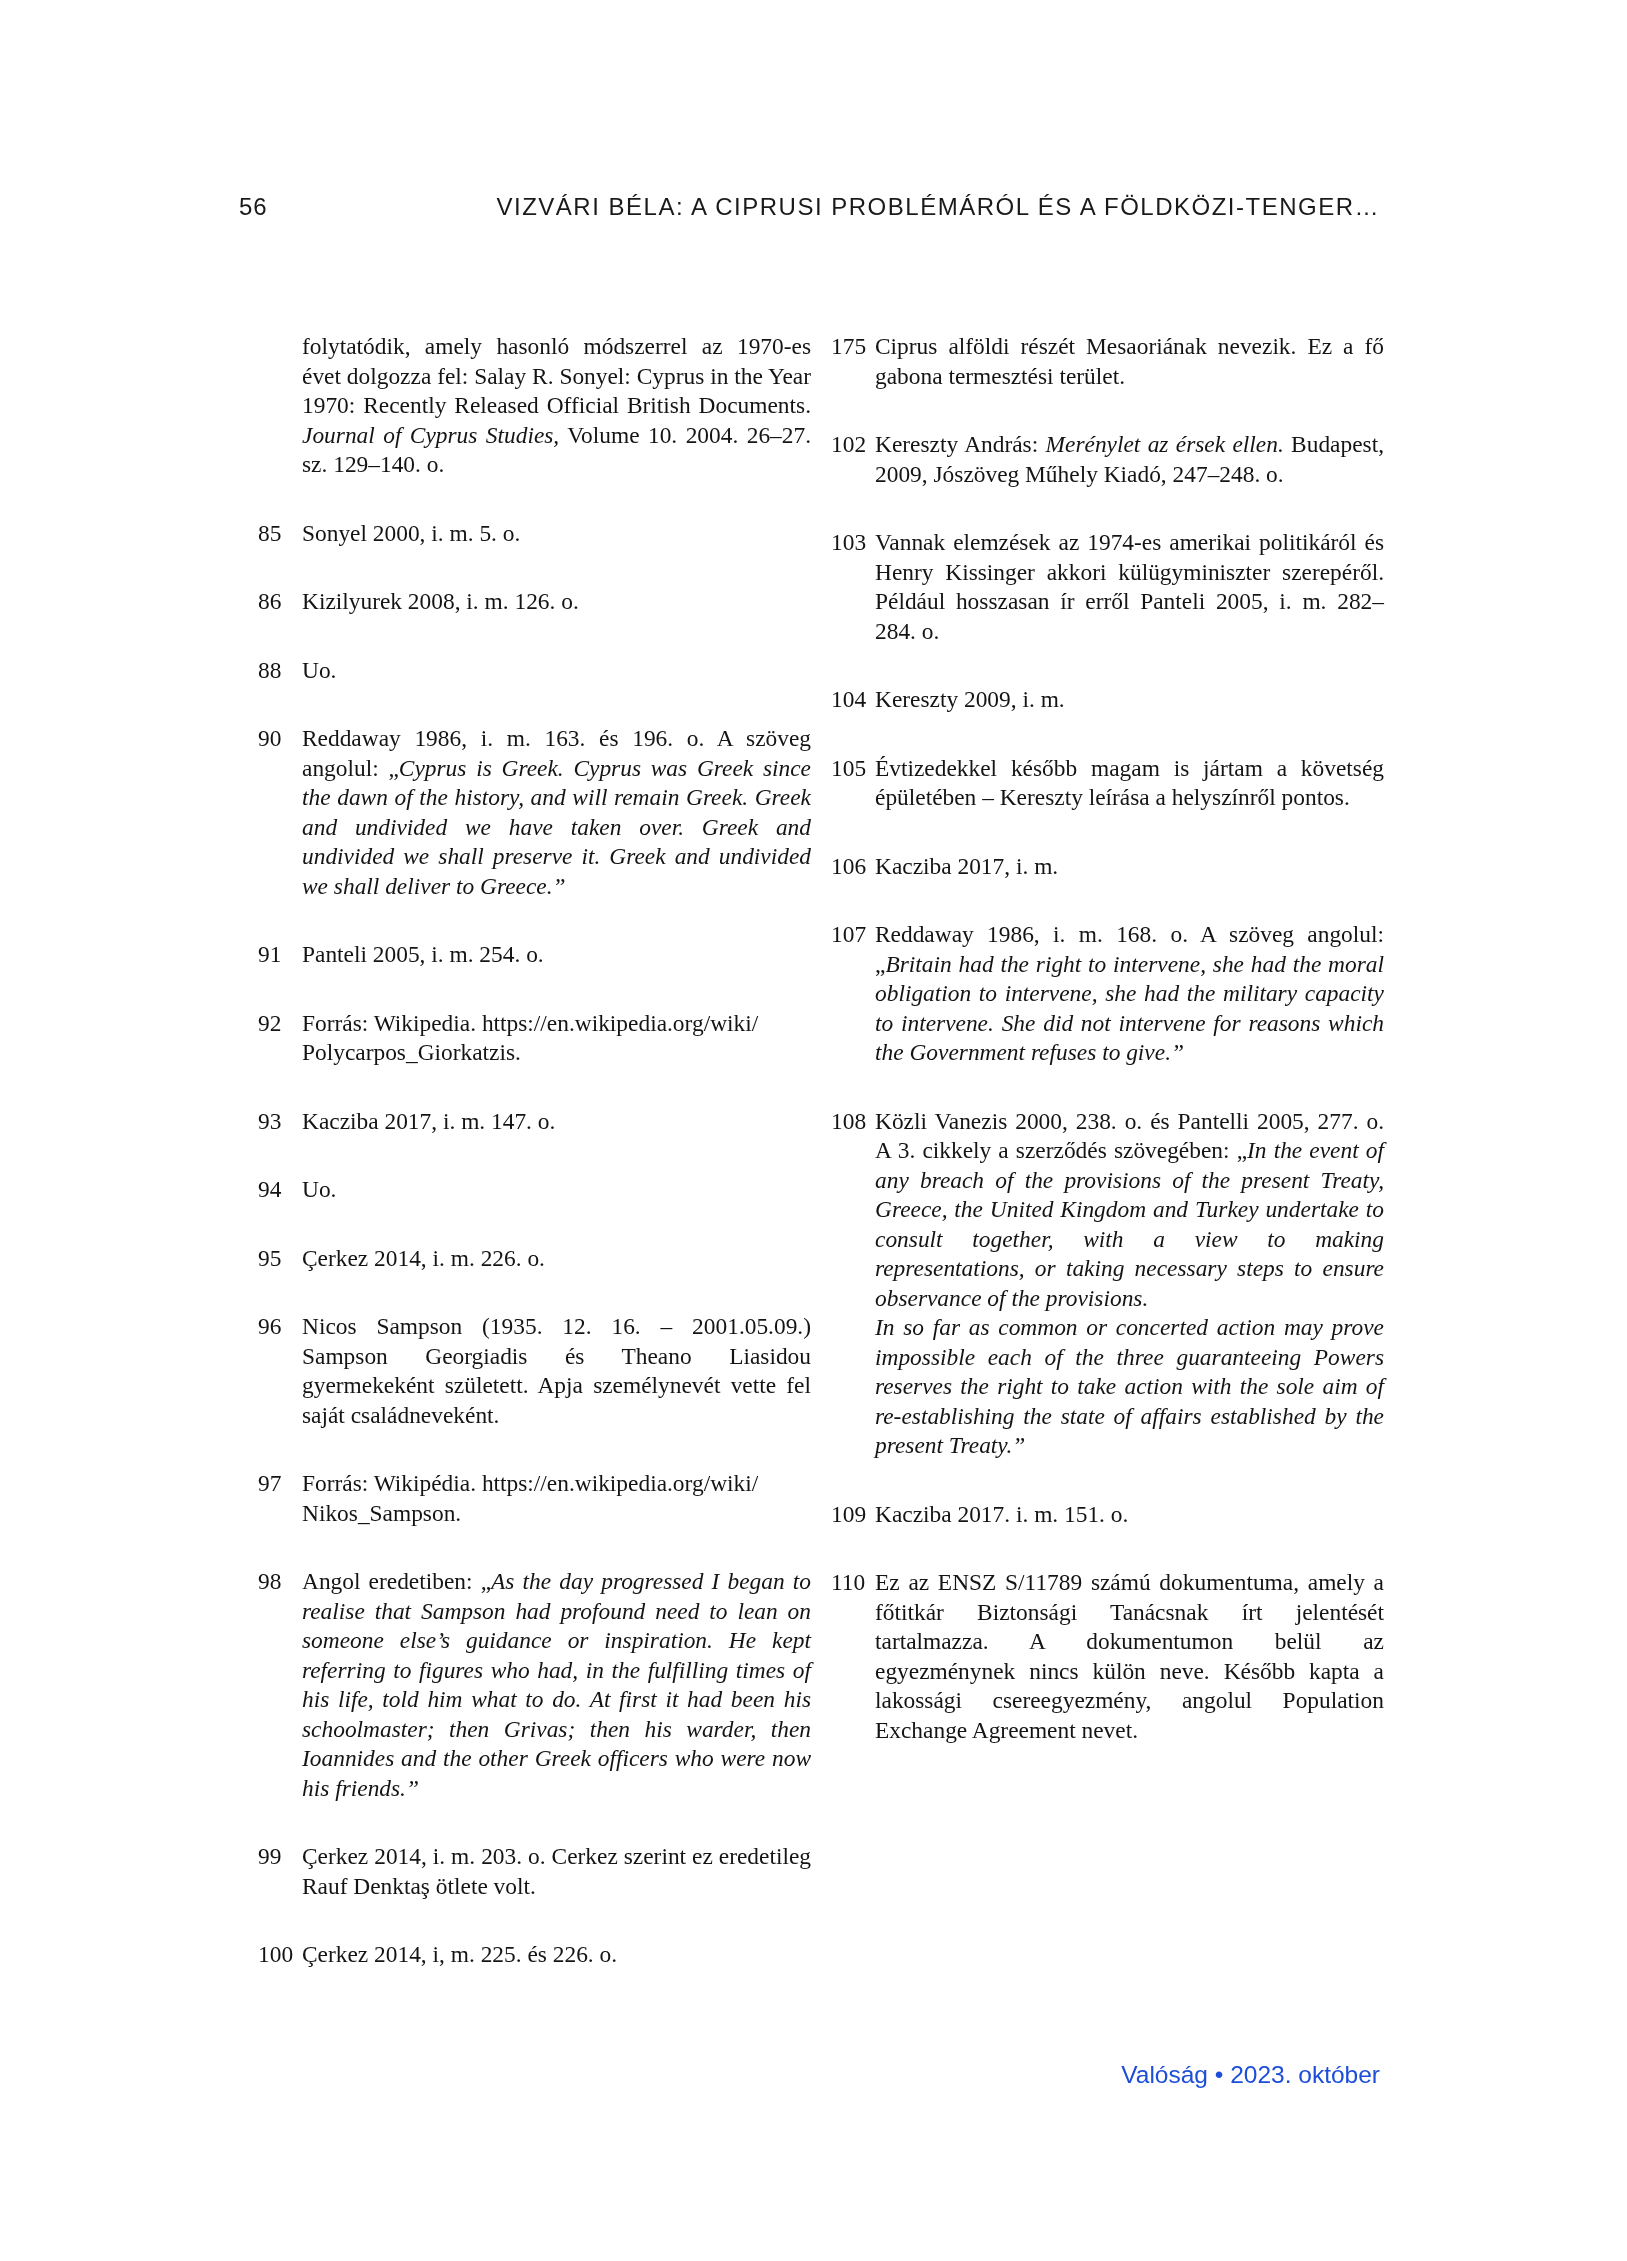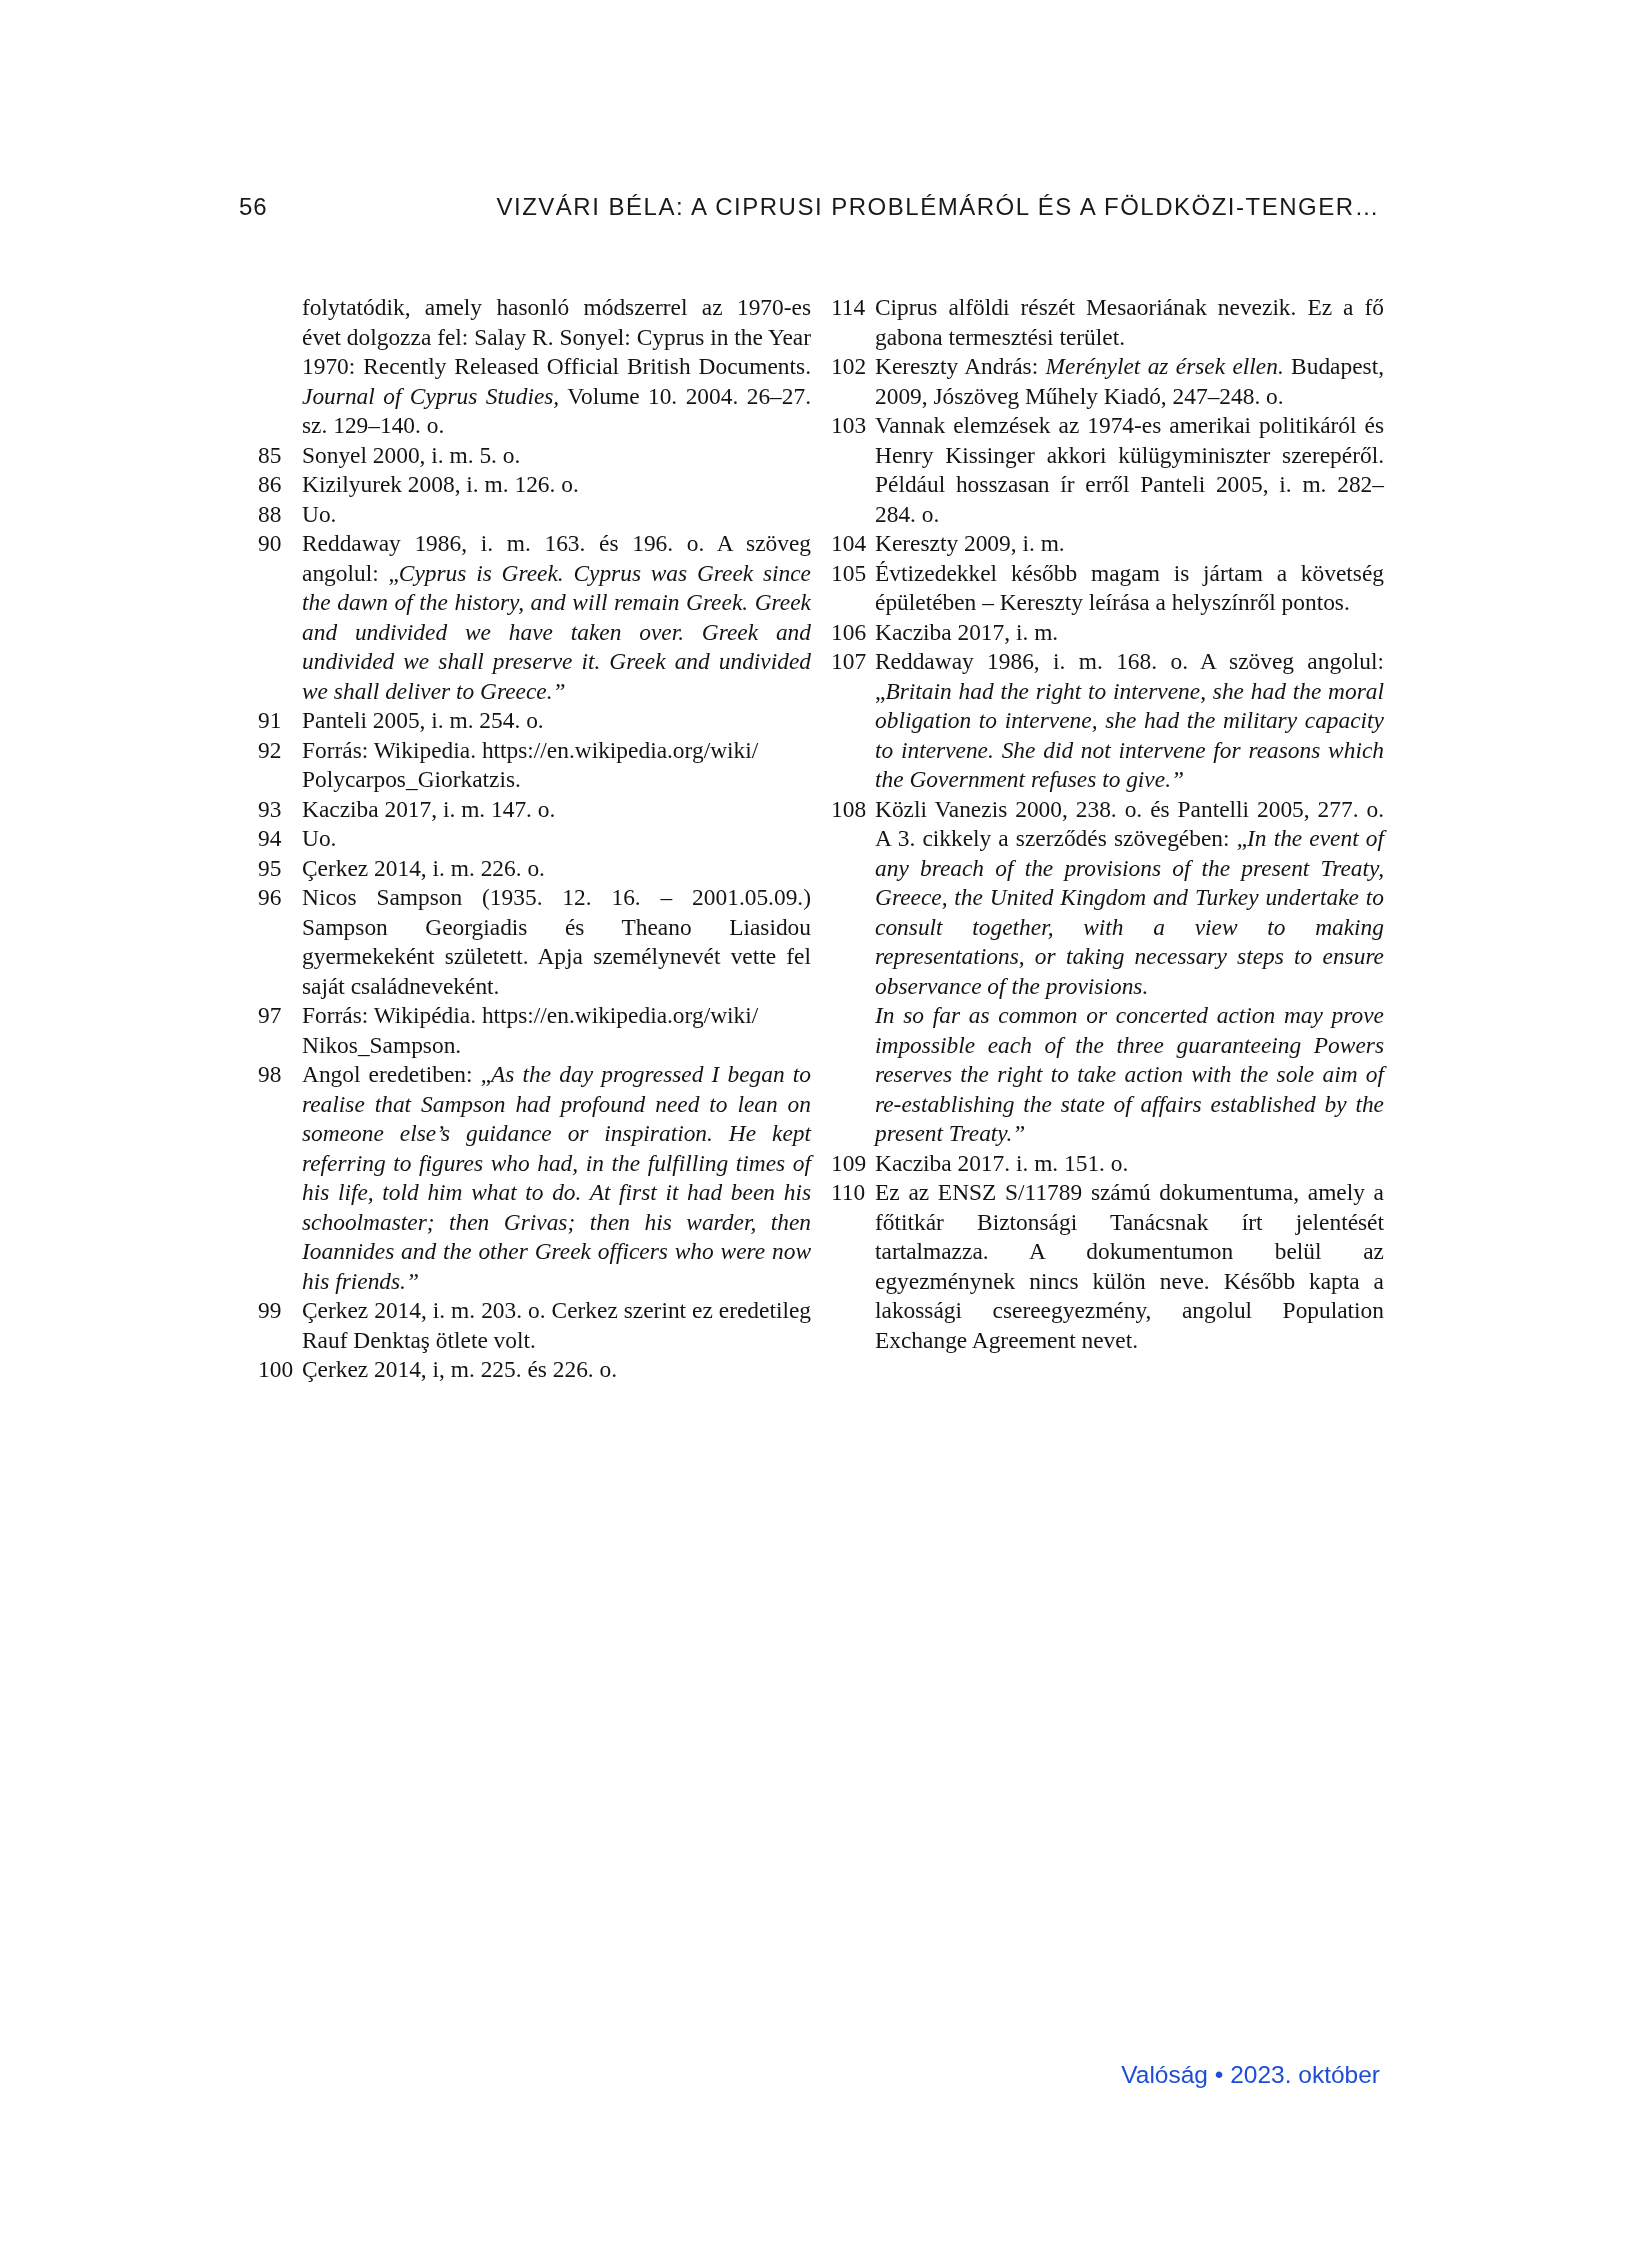--- a/index.html
+++ b/index.html
@@ -21,21 +21,21 @@
     font-size:24px; letter-spacing:1.5px; color:#1a1a1a;
     white-space:nowrap;
   }
   .col {
     position:absolute; top:293px; width:553px;
     font-size:23.4px; line-height:29.5px;
     text-align:justify;
   }
   #col-left  { left:258px; }
   #col-right { left:831px; }
-  .note { position:relative; padding-left:44px; }
+  .note { position:relative; padding-left:44px;margin-top:39px; }
   .note-num { position:absolute; left:0; top:0; }
   .it { font-style:italic; }
   .seg-url { overflow-wrap:anywhere; }
   .page-footer {
     position:absolute; right:248px; top:2061px;
     font-family:"Liberation Sans", sans-serif;
     font-size:24.5px; color:#1d4ed8;
     white-space:nowrap;
   }
 </style>
@@ -56,21 +56,21 @@
     <div class="note"><span class="note-num">93</span><span class="">Kacziba 2017, i. m. 147. o.</span></div>
     <div class="note"><span class="note-num">94</span><span class="">Uo.</span></div>
     <div class="note"><span class="note-num">95</span><span class="">Çerkez 2014, i. m. 226. o.</span></div>
     <div class="note"><span class="note-num">96</span><span class="">Nicos Sampson (1935. 12. 16. – 2001.05.09.) Sampson Georgiadis és Theano Liasidou gyermekeként született. Apja személynevét vette fel saját családneveként.</span></div>
     <div class="note"><span class="note-num">97</span><span class="">Forrás: Wikipédia. </span><span class=" seg-url">https://en.wikipedia.org/wiki/</span><br><span class="">Nikos_Sampson.</span></div>
     <div class="note"><span class="note-num">98</span><span class="">Angol eredetiben: „</span><span class="it">As the day progressed I began to realise that Sampson had profound need to lean on someone else’s guidance or inspiration. He kept referring to figures who had, in the fulfilling times of his life, told him what to do. At first it had been his schoolmaster; then Grivas; then his warder, then Ioannides and the other Greek officers who were now his friends.”</span></div>
     <div class="note"><span class="note-num">99</span><span class="">Çerkez 2014, i. m. 203. o. Cerkez szerint ez eredetileg Rauf Denktaş ötlete volt.</span></div>
     <div class="note"><span class="note-num">100</span><span class="">Çerkez 2014, i, m. 225. és 226. o.</span></div>
   </div>
 <div id="col-right" class="col">
-    <div class="note"><span class="note-num">114</span><span class="">Ciprus alföldi részét Mesaoriának nevezik. Ez a fő gabona termesztési terület.</span></div>
+    <div class="note"><span class="note-num">175</span><span class="">Ciprus alföldi részét Mesaoriának nevezik. Ez a fő gabona termesztési terület.</span></div>
     <div class="note"><span class="note-num">102</span><span class="">Kereszty András: </span><span class="it">Merénylet az érsek ellen.</span><span class=""> Budapest, 2009, Jószöveg Műhely Kiadó, 247–248. o.</span></div>
     <div class="note"><span class="note-num">103</span><span class="">Vannak elemzések az 1974-es amerikai politikáról és Henry Kissinger akkori külügyminiszter szerepéről. Például hosszasan ír erről Panteli 2005, i. m. 282–284. o.</span></div>
     <div class="note"><span class="note-num">104</span><span class="">Kereszty 2009, i. m.</span></div>
     <div class="note"><span class="note-num">105</span><span class="">Évtizedekkel később magam is jártam a követség épületében – Kereszty leírása a helyszínről pontos.</span></div>
     <div class="note"><span class="note-num">106</span><span class="">Kacziba 2017, i. m.</span></div>
     <div class="note"><span class="note-num">107</span><span class="">Reddaway 1986, i. m. 168. o. A szöveg angolul: „</span><span class="it">Britain had the right to intervene, she had the moral obligation to intervene, she had the military capacity to intervene. She did not intervene for reasons which the Government refuses to give.”</span></div>
     <div class="note"><span class="note-num">108</span><span class="">Közli Vanezis 2000, 238. o. és Pantelli 2005, 277. o. A 3. cikkely a szerződés szövegében: „</span><span class="it">In the event of any breach of the provisions of the present Treaty, Greece, the United Kingdom and Turkey undertake to consult together, with a view to making representations, or taking necessary steps to ensure observance of the provisions.</span><br><span class="it">In so far as common or concerted action may prove impossible each of the three guaranteeing Powers reserves the right to take action with the sole aim of re-establishing the state of affairs established by the present Treaty.”</span></div>
     <div class="note"><span class="note-num">109</span><span class="">Kacziba 2017. i. m. 151. o.</span></div>
     <div class="note"><span class="note-num">110</span><span class="">Ez az ENSZ S/11789 számú dokumentuma, amely a főtitkár Biztonsági Tanácsnak írt jelentését tartalmazza. A dokumentumon belül az egyezménynek nincs külön neve. Később kapta a lakossági csereegyezmény, angolul Population Exchange Agreement nevet.</span></div>
   </div>

